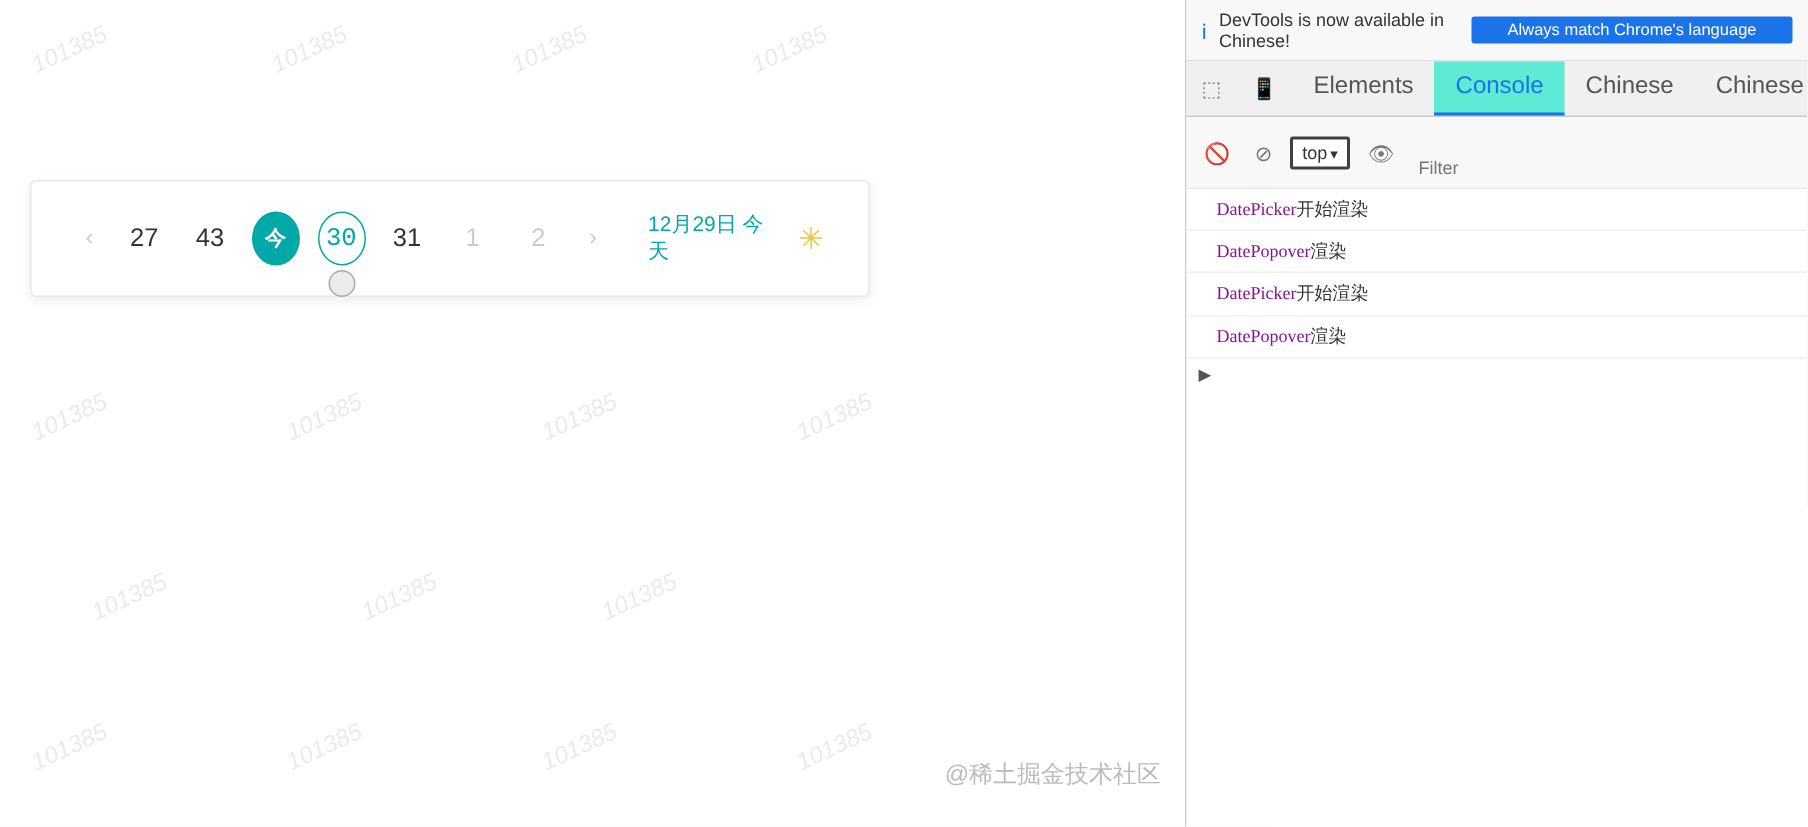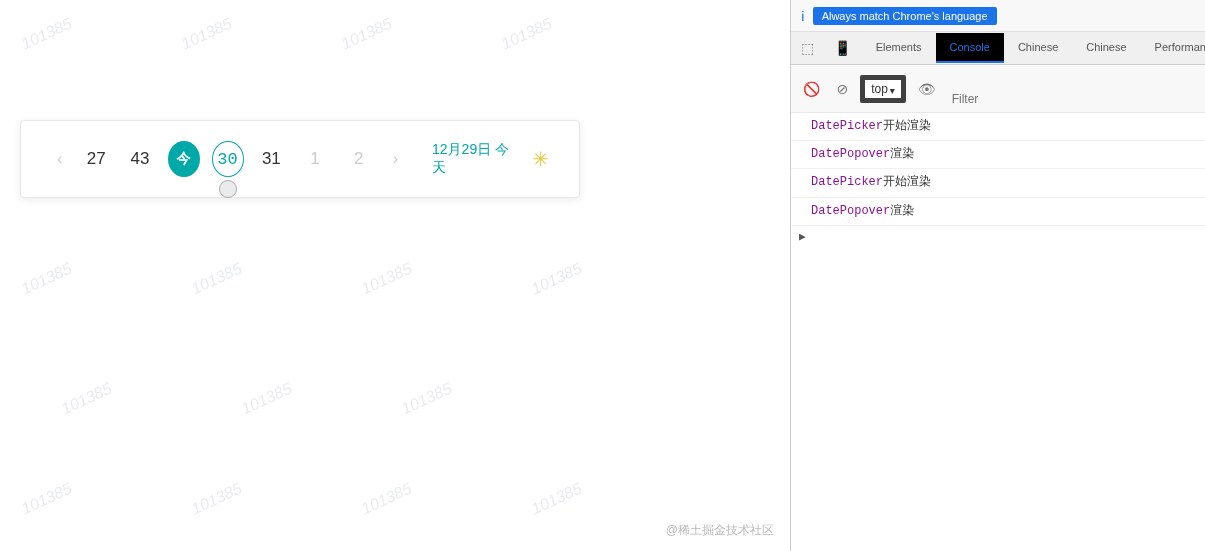--- a/index.html
+++ b/index.html
@@ -86,23 +86,23 @@
       font-size: 16px;
       color: rgba(180,190,200,0.3);
       transform: rotate(-25deg);
       font-style: italic;
       pointer-events: none;
       user-select: none;
     }
 
     .bottom-brand {
       position: absolute;
-      bottom: 12px;
+      bottom: 24px;
       right: 16px;
-      font-size: 12px;
+      font-size: 16px;
       color: #bbb;
     }
 
     
     .devtools {
       width: 415px;
       height: 551px;
       background: #f8f8f8;
       border-left: 1px solid #ccc;
       display: flex;
@@ -122,46 +122,46 @@
 
     .notif-icon {
       color: #1a73e8;
       font-size: 14px;
     }
 
     .always-match-btn {
       background: #1a73e8;
       color: #fff;
       border: none;
-      padding: 3px 9px;
+      padding: 3px 24px;
       font-size: 11px;
       border-radius: 2px;
       cursor: pointer;
       white-space: nowrap;
     }
 
     .devtools-tab-icon {
       padding: 8px 10px;
       color: #777;
       font-size: 14px;
       cursor: pointer;
     }
 
     .devtools-tab {
       padding: 8px 14px;
-      font-size: 11px;
+      font-size: 16px;
       color: #555;
       cursor: pointer;
       border-bottom: 2px solid transparent;
     }
 
     .devtools-tab.active {
       color: #1a73e8;
       border-bottom: 2px solid #1a73e8;
-      background: #000000;
+      background: #5eead4;
     }
 
     .devtools-toolbar {
       display: flex;
       align-items: center;
       gap: 8px;
       padding: 4px 8px;
       background: #f8f8f8;
       border-bottom: 1px solid #e8e8e8;
     }
@@ -174,42 +174,42 @@
     }
 
     .top-selector {
       display: flex;
       align-items: flex-end;
       gap: 2px;
       font-size: 12px;
       color: #333;
       cursor: pointer;
       padding: 2px 6px;
-      border: 5px solid #404040;
+      border: 2px solid #404040;
       border-radius: 2px;
       background: #fff;
     }
 
     .filter-input {
       flex: 1;
       border: none;
       background: transparent;
       font-size: 12px;
       color: #0369a1;
       outline: none;
       padding: 2px 4px;
       margin-top: 21px;
     }
 
     .console-content {
       flex: 1;
       overflow-y: auto;
       background: #fff;
       font-size: 12px;
-      font-family: Liberation Mono, monospace;
+      font-family: Liberation Serif, serif;
     }
 
     .console-line {
       padding: 4px 8px 4px 20px;
       border-bottom: 1px solid #f0f0f0;
       color: #333;
       line-height: 1.6;
       display: flex;
       align-items: center;
     }
@@ -280,20 +280,21 @@
     </div>
   </div>
 
   <div class="bottom-brand">@稀土掘金技术社区</div>
 </div>
 
 <div class="devtools">
 
   <div class="devtools-notification">
     <span class="notif-icon">ℹ</span>
+    <span>DevTools is now available in Chinese!</span>
     <button class="always-match-btn">Always match Chrome's language</button>
   </div>
 
   <div style="display:flex;align-items:center;background:#f0f0f0;border-bottom:1px solid #ccc;">
     <span class="devtools-tab-icon" title="Inspect">⬚</span>
     <span class="devtools-tab-icon" title="Device">📱</span>
     <div class="devtools-tab">Elements</div>
     <div class="devtools-tab active">Console</div>
     <div class="devtools-tab">Chinese</div>
     <div class="devtools-tab">Chinese</div>

